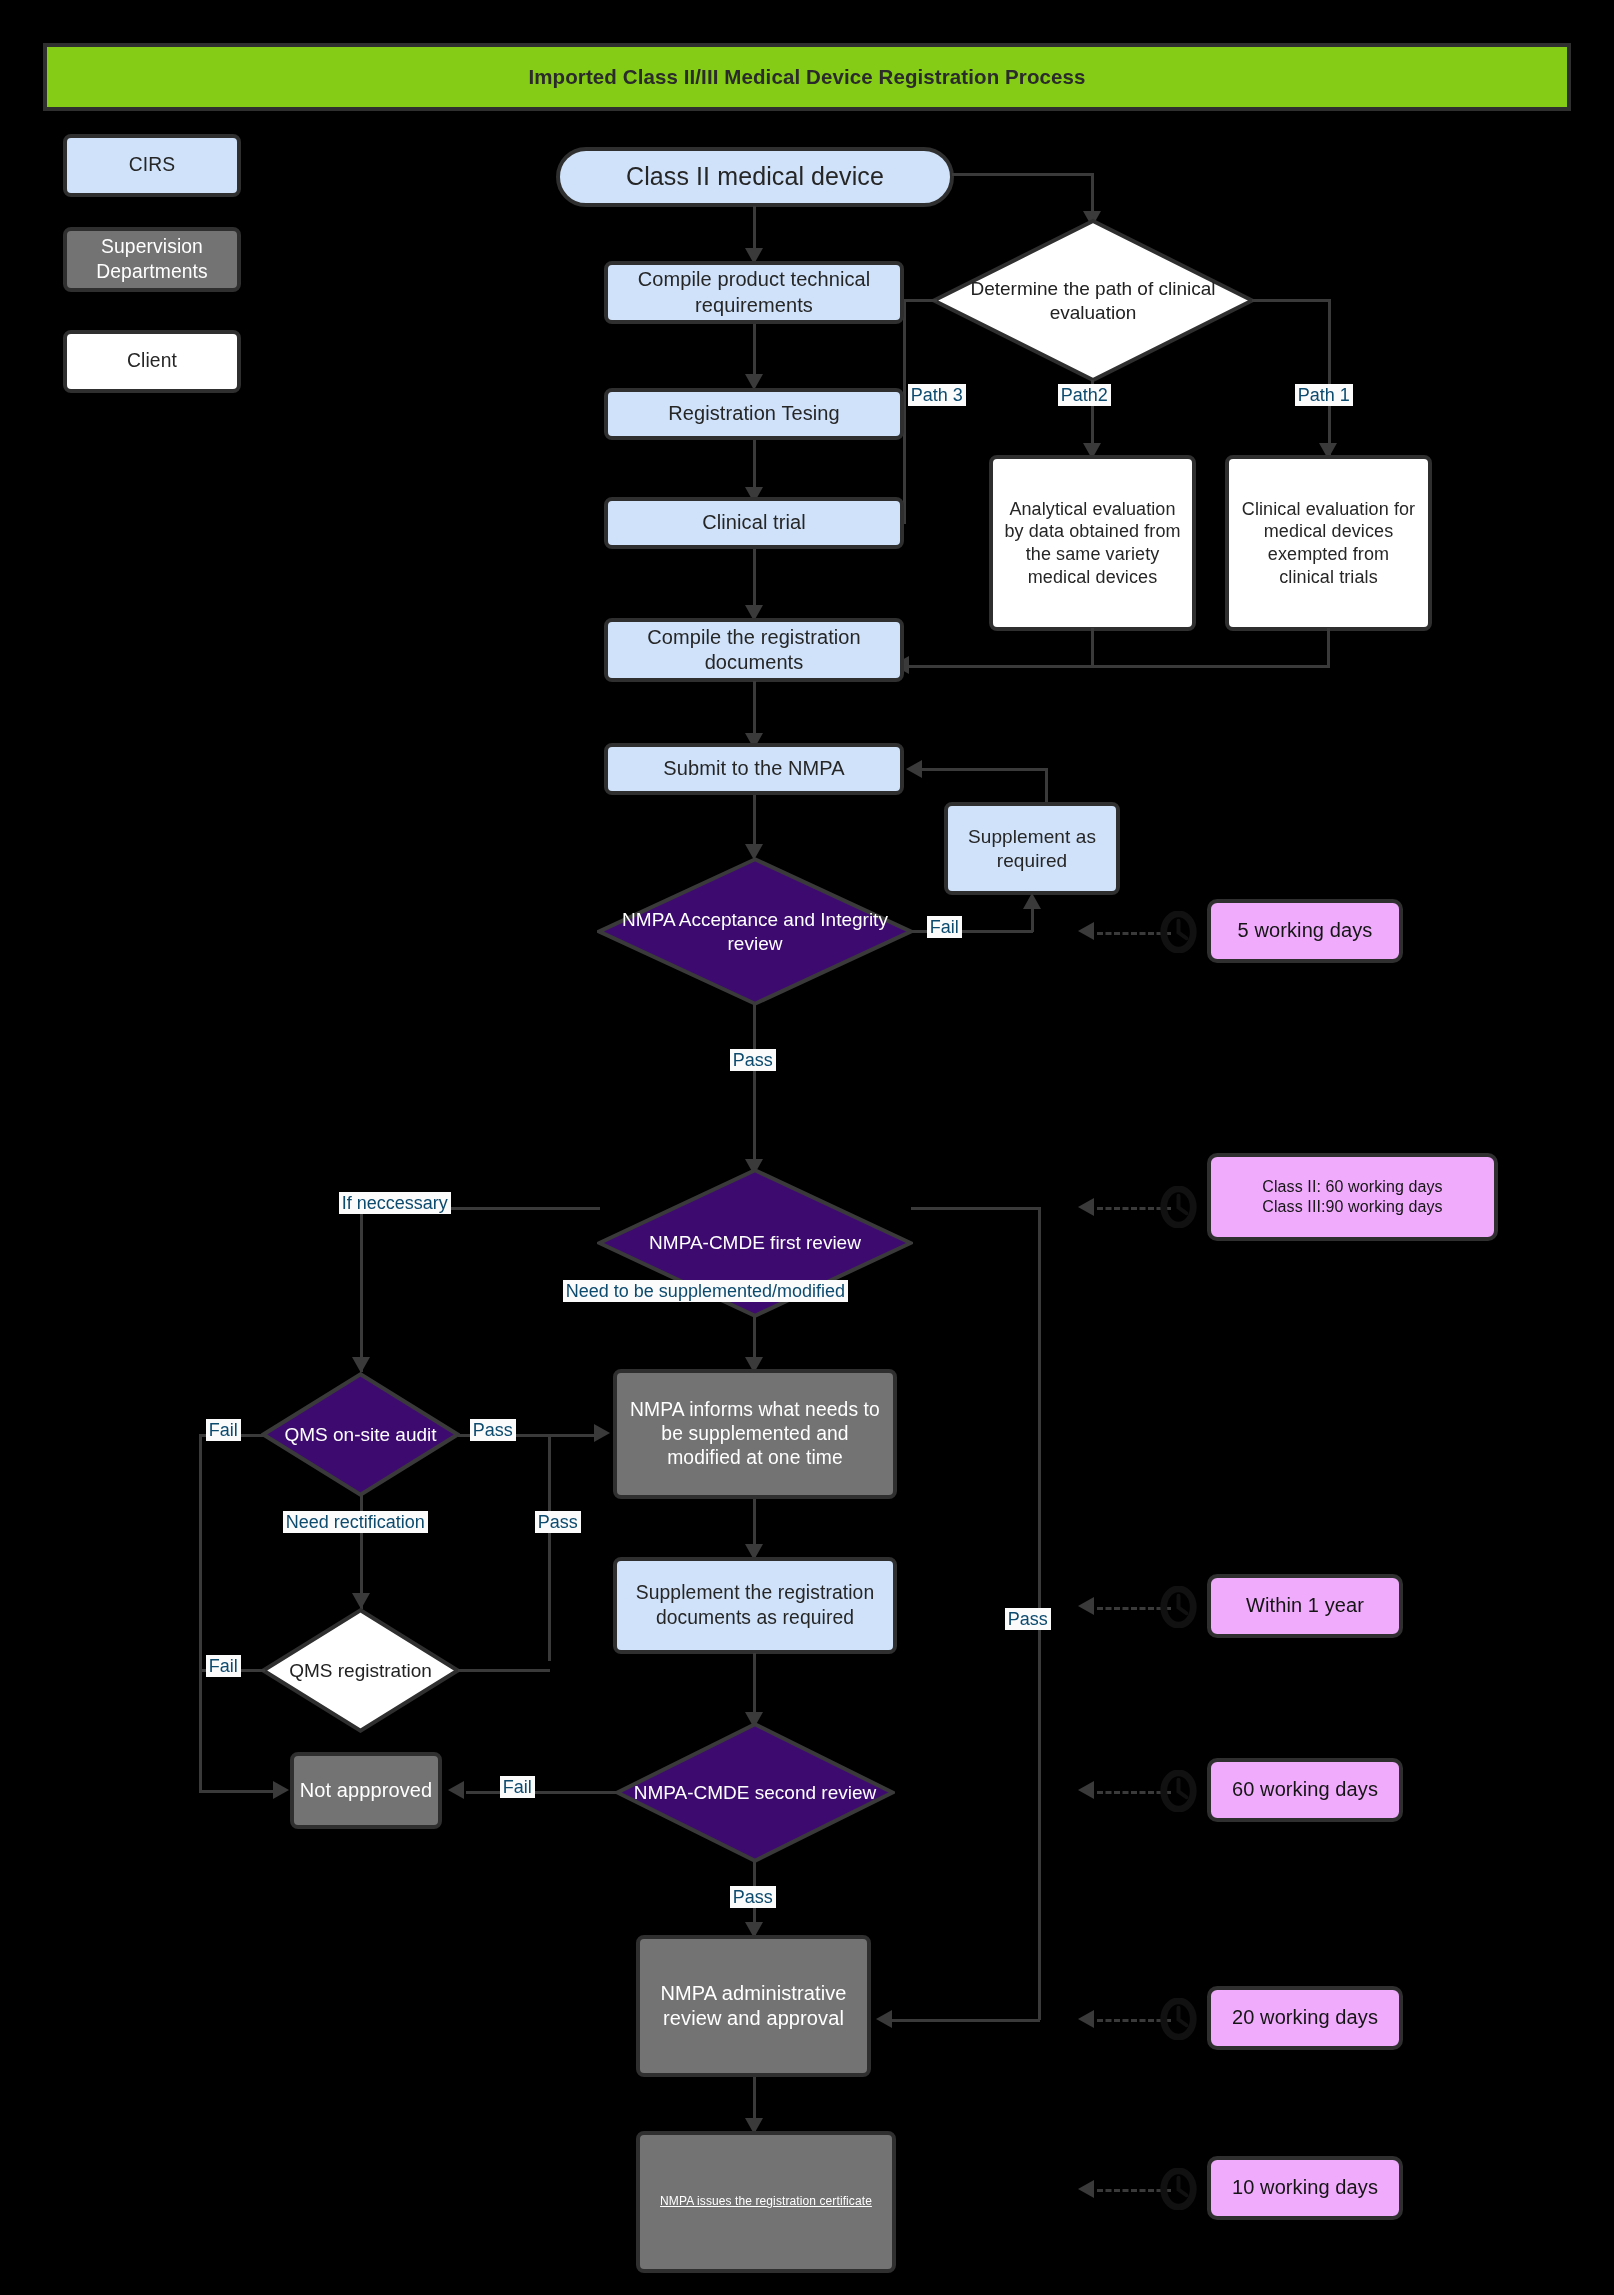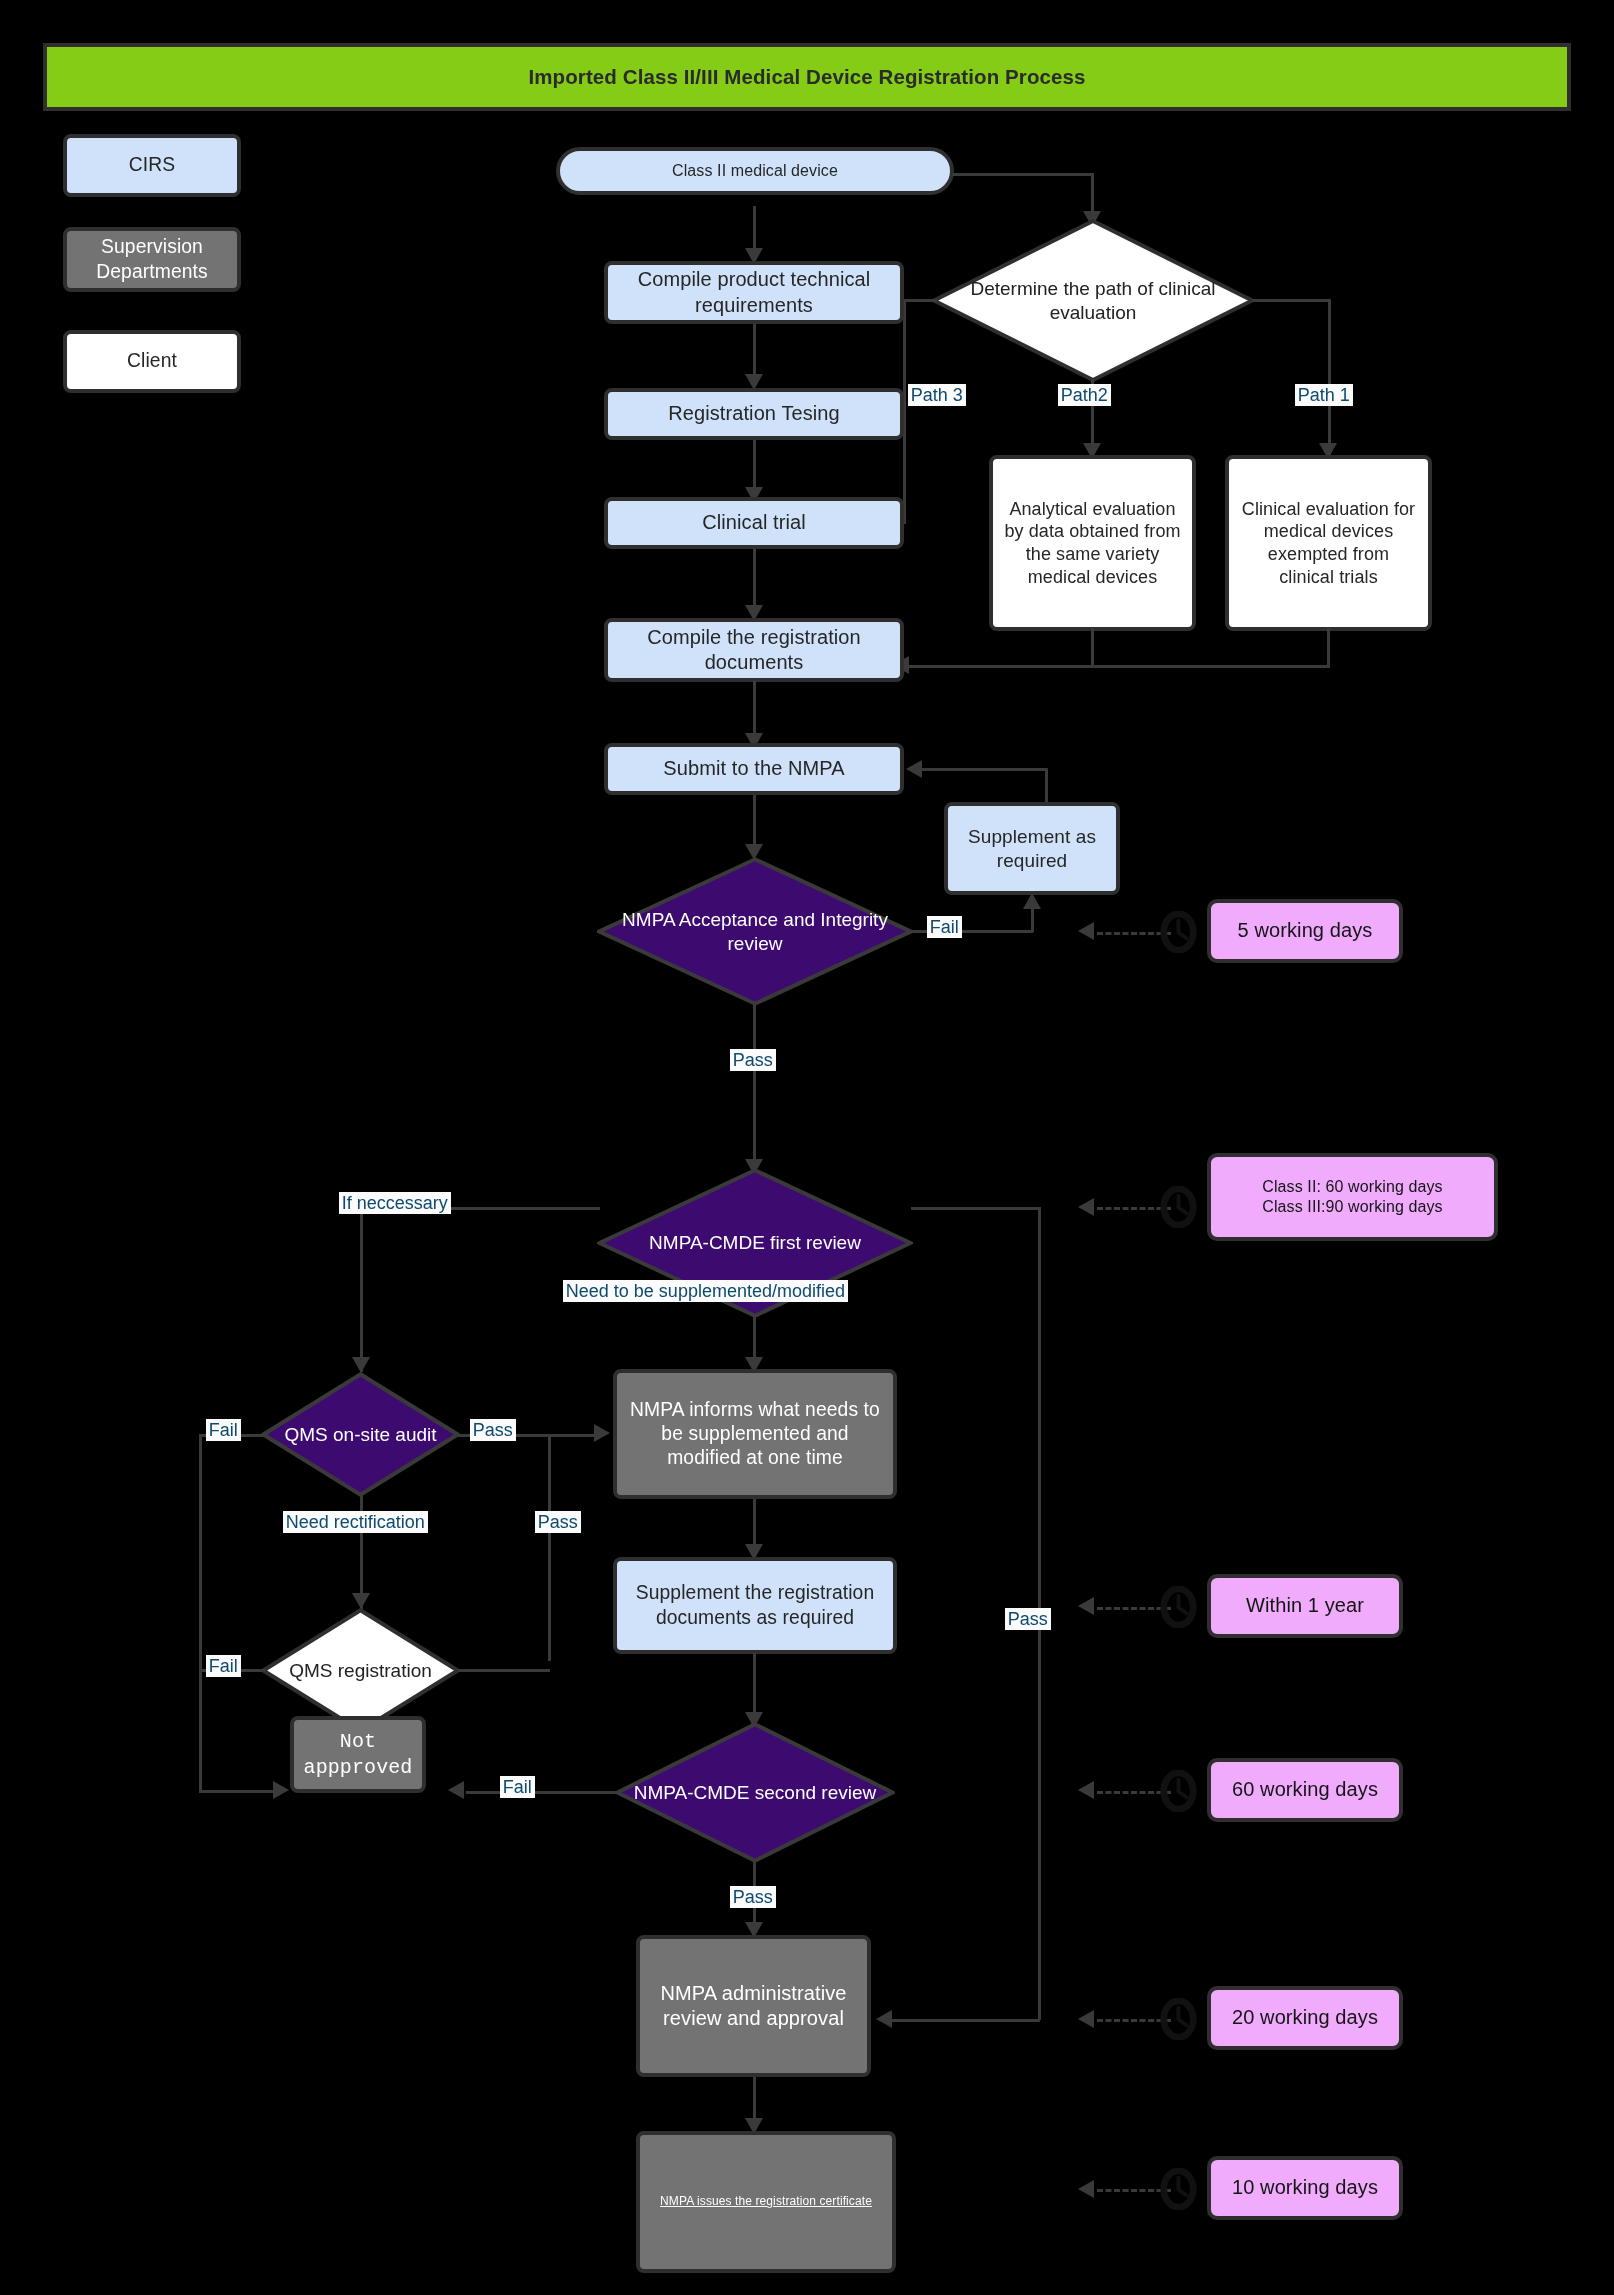--- a/index.html
+++ b/index.html
@@ -45,21 +45,21 @@
 <body>
 
 <div id="stage">
 
   <div class="node n-title" style="left:43px;top:43px;width:1528px;height:68px;font-size:20.5px;">Imported Class II/III Medical Device Registration Process</div>
 
   <div class="node n-blue" style="left:63px;top:134px;width:178px;height:63px;font-size:19.3px;">CIRS</div>
   <div class="node n-purple" style="left:63px;top:227px;width:178px;height:65px;font-size:19.3px;padding:0 5.7px;">Supervision Departments</div>
   <div class="node n-white" style="left:63px;top:330px;width:178px;height:63px;font-size:19.3px;">Client</div>
 
-  <div class="node n-stadium" style="left:556px;top:147px;width:398px;height:48px;font-size:16px;text-align:right;">Class II medical device</div>
+  <div class="node n-stadium" style="left:556px;top:147px;width:398px;height:60px;font-size:25px;text-align:right;">Class II medical device</div>
 
   <div class="ln lnh" style="left:952px;top:173px;width:141px;"></div>
   <div class="ln lnv" style="left:1091px;top:173px;height:44px;"></div>
   <div class="arr arr-d" style="left:1083px;top:211px;"></div>
 
   <div class="ln lnv" style="left:753px;top:206px;height:54px;"></div>
   <div class="arr arr-d" style="left:745px;top:248px;"></div>
 
   <div class="dia d-white" style="left:931px;top:218px;width:324px;height:165px;font-size:19px;">
     <svg width="324" height="165" viewBox="0 0 570 290">
@@ -213,21 +213,21 @@
   </div>
 
   <div class="ln lnh" style="left:199px;top:1669px;width:66px;"></div>
   <div class="elabel" style="left:206px;top:1655px;font-size:18px;">Fail</div>
 
   <div class="ln lnh" style="left:458px;top:1669px;width:92px;"></div>
 
   <div class="ln lnh" style="left:199px;top:1790px;width:85px;"></div>
   <div class="arr arr-r" style="left:273px;top:1781px;"></div>
 
-  <div class="node n-purple" style="left:290px;top:1716px;width:136px;height:77px;font-size:20px;font-family:Liberation Mono, monospace;">Not appproved</div>
+  <div class="node n-purple" style="left:290px;top:1752px;width:152px;height:77px;font-size:20px;">Not appproved</div>
 
   <div class="node n-purple" style="left:613px;top:1369px;width:284px;height:130px;font-size:19.3px;padding:0 9px;">NMPA informs what needs to be supplemented and modified at one time</div>
 
   <div class="ln lnv" style="left:753px;top:1499px;height:61px;"></div>
   <div class="arr arr-d" style="left:745px;top:1544px;"></div>
 
   <div class="node n-blue" style="left:613px;top:1557px;width:284px;height:97px;font-size:19.3px;padding:0 9px;">Supplement the registration documents as required</div>
 
   <div class="dash-h" style="left:1097px;top:1607px;width:74px;"></div>
   <div class="arr arr-l" style="left:1078px;top:1597px;"></div>

